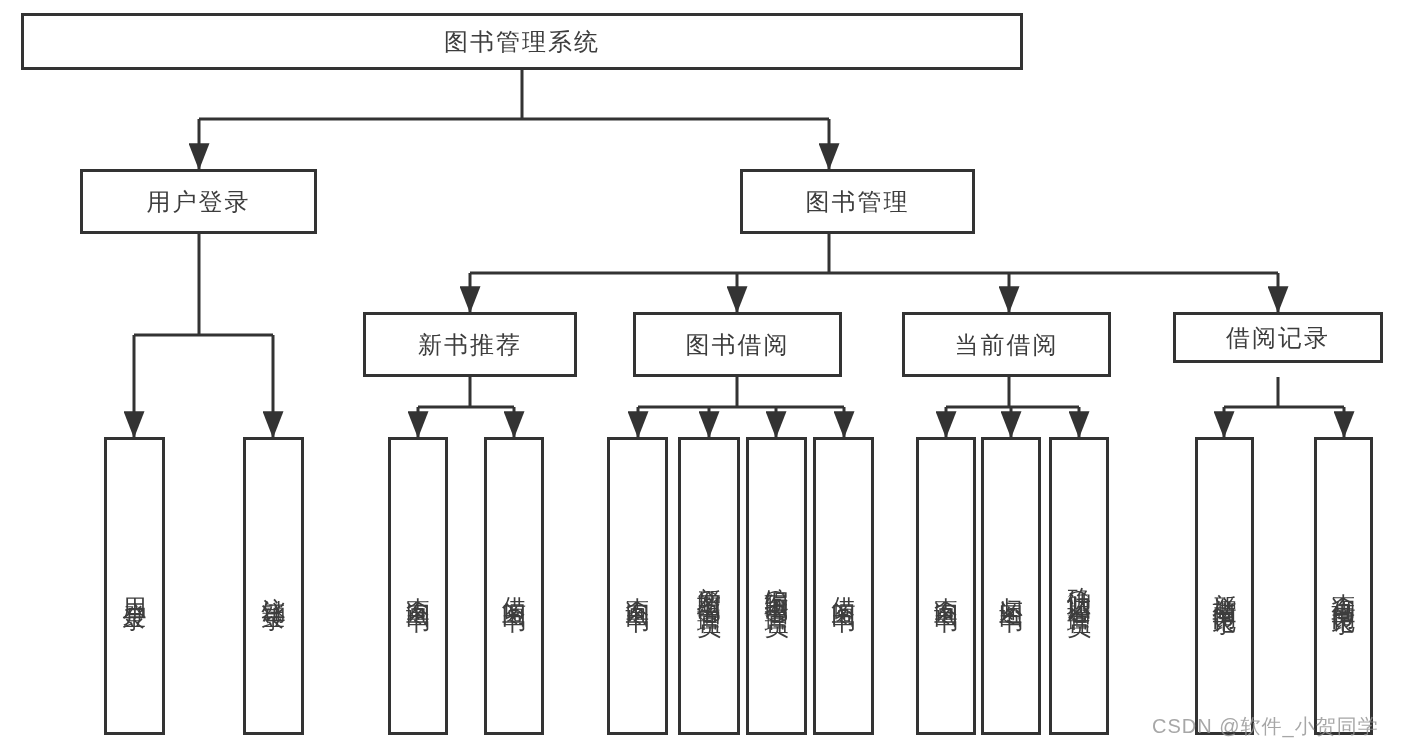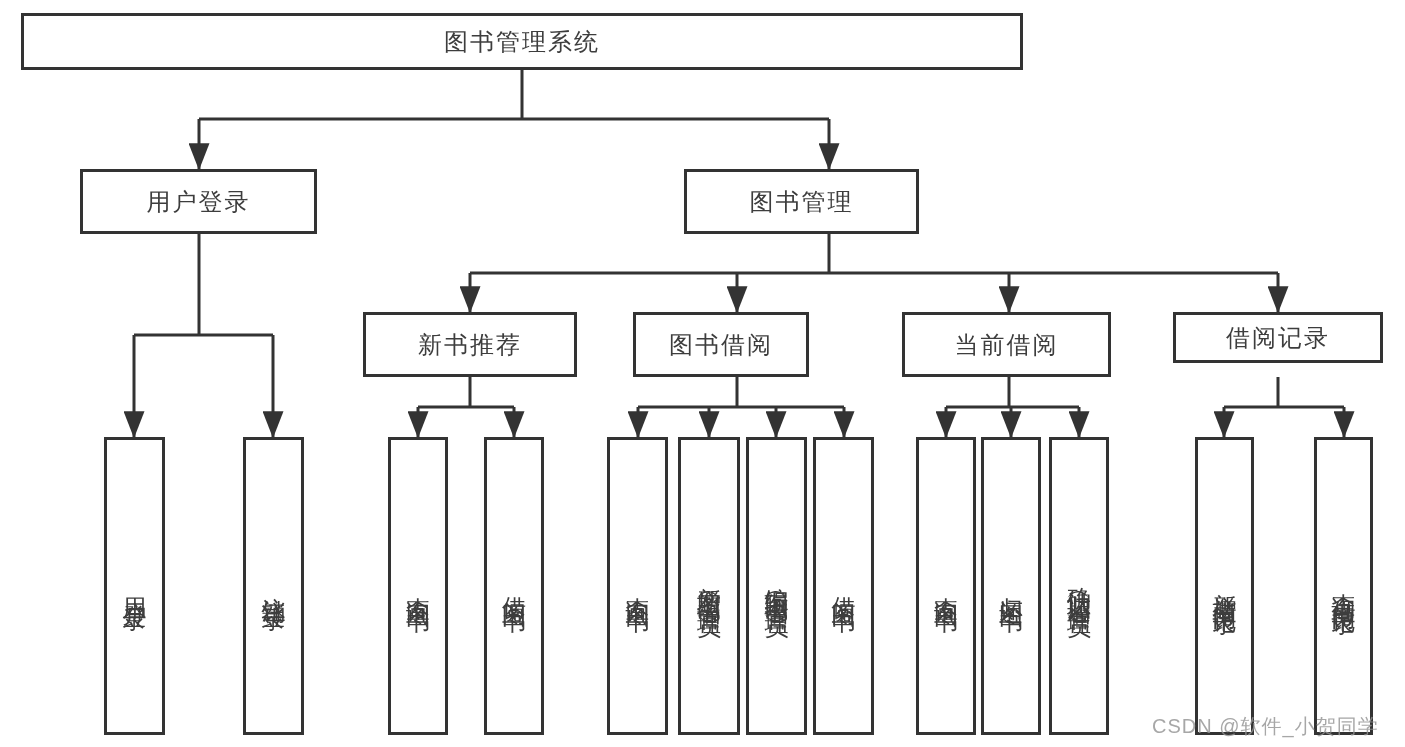--- a/index.html
+++ b/index.html
@@ -92,28 +92,28 @@
     </g>
   </svg>
 
   <div class="node" style="left:21px;top:13px;width:1002px;height:57px;">
     <span class="h-label">图书管理系统</span>
   </div>
 
   <div class="node" style="left:80px;top:169px;width:237px;height:65px;">
     <span class="h-label">用户登录</span>
   </div>
-  <div class="node" style="left:684px;top:169px;width:235px;height:65px;">
+  <div class="node" style="left:740px;top:169px;width:235px;height:65px;">
     <span class="h-label">图书管理</span>
   </div>
 
   <div class="node" style="left:363px;top:312px;width:214px;height:65px;align-items:center;">
     <span class="h-label">新书推荐</span>
   </div>
-  <div class="node" style="left:633px;top:312px;width:176px;height:65px;">
+  <div class="node" style="left:633px;top:312px;width:209px;height:65px;">
     <span class="h-label">图书借阅</span>
   </div>
   <div class="node" style="left:902px;top:312px;width:209px;height:65px;">
     <span class="h-label">当前借阅</span>
   </div>
   <div class="node" style="left:1173px;top:312px;width:210px;height:51px;">
     <span class="h-label">借阅记录</span>
   </div>
 
   <div class="node leaf" style="left:104px;top:437px;width:61px;height:298px;">

